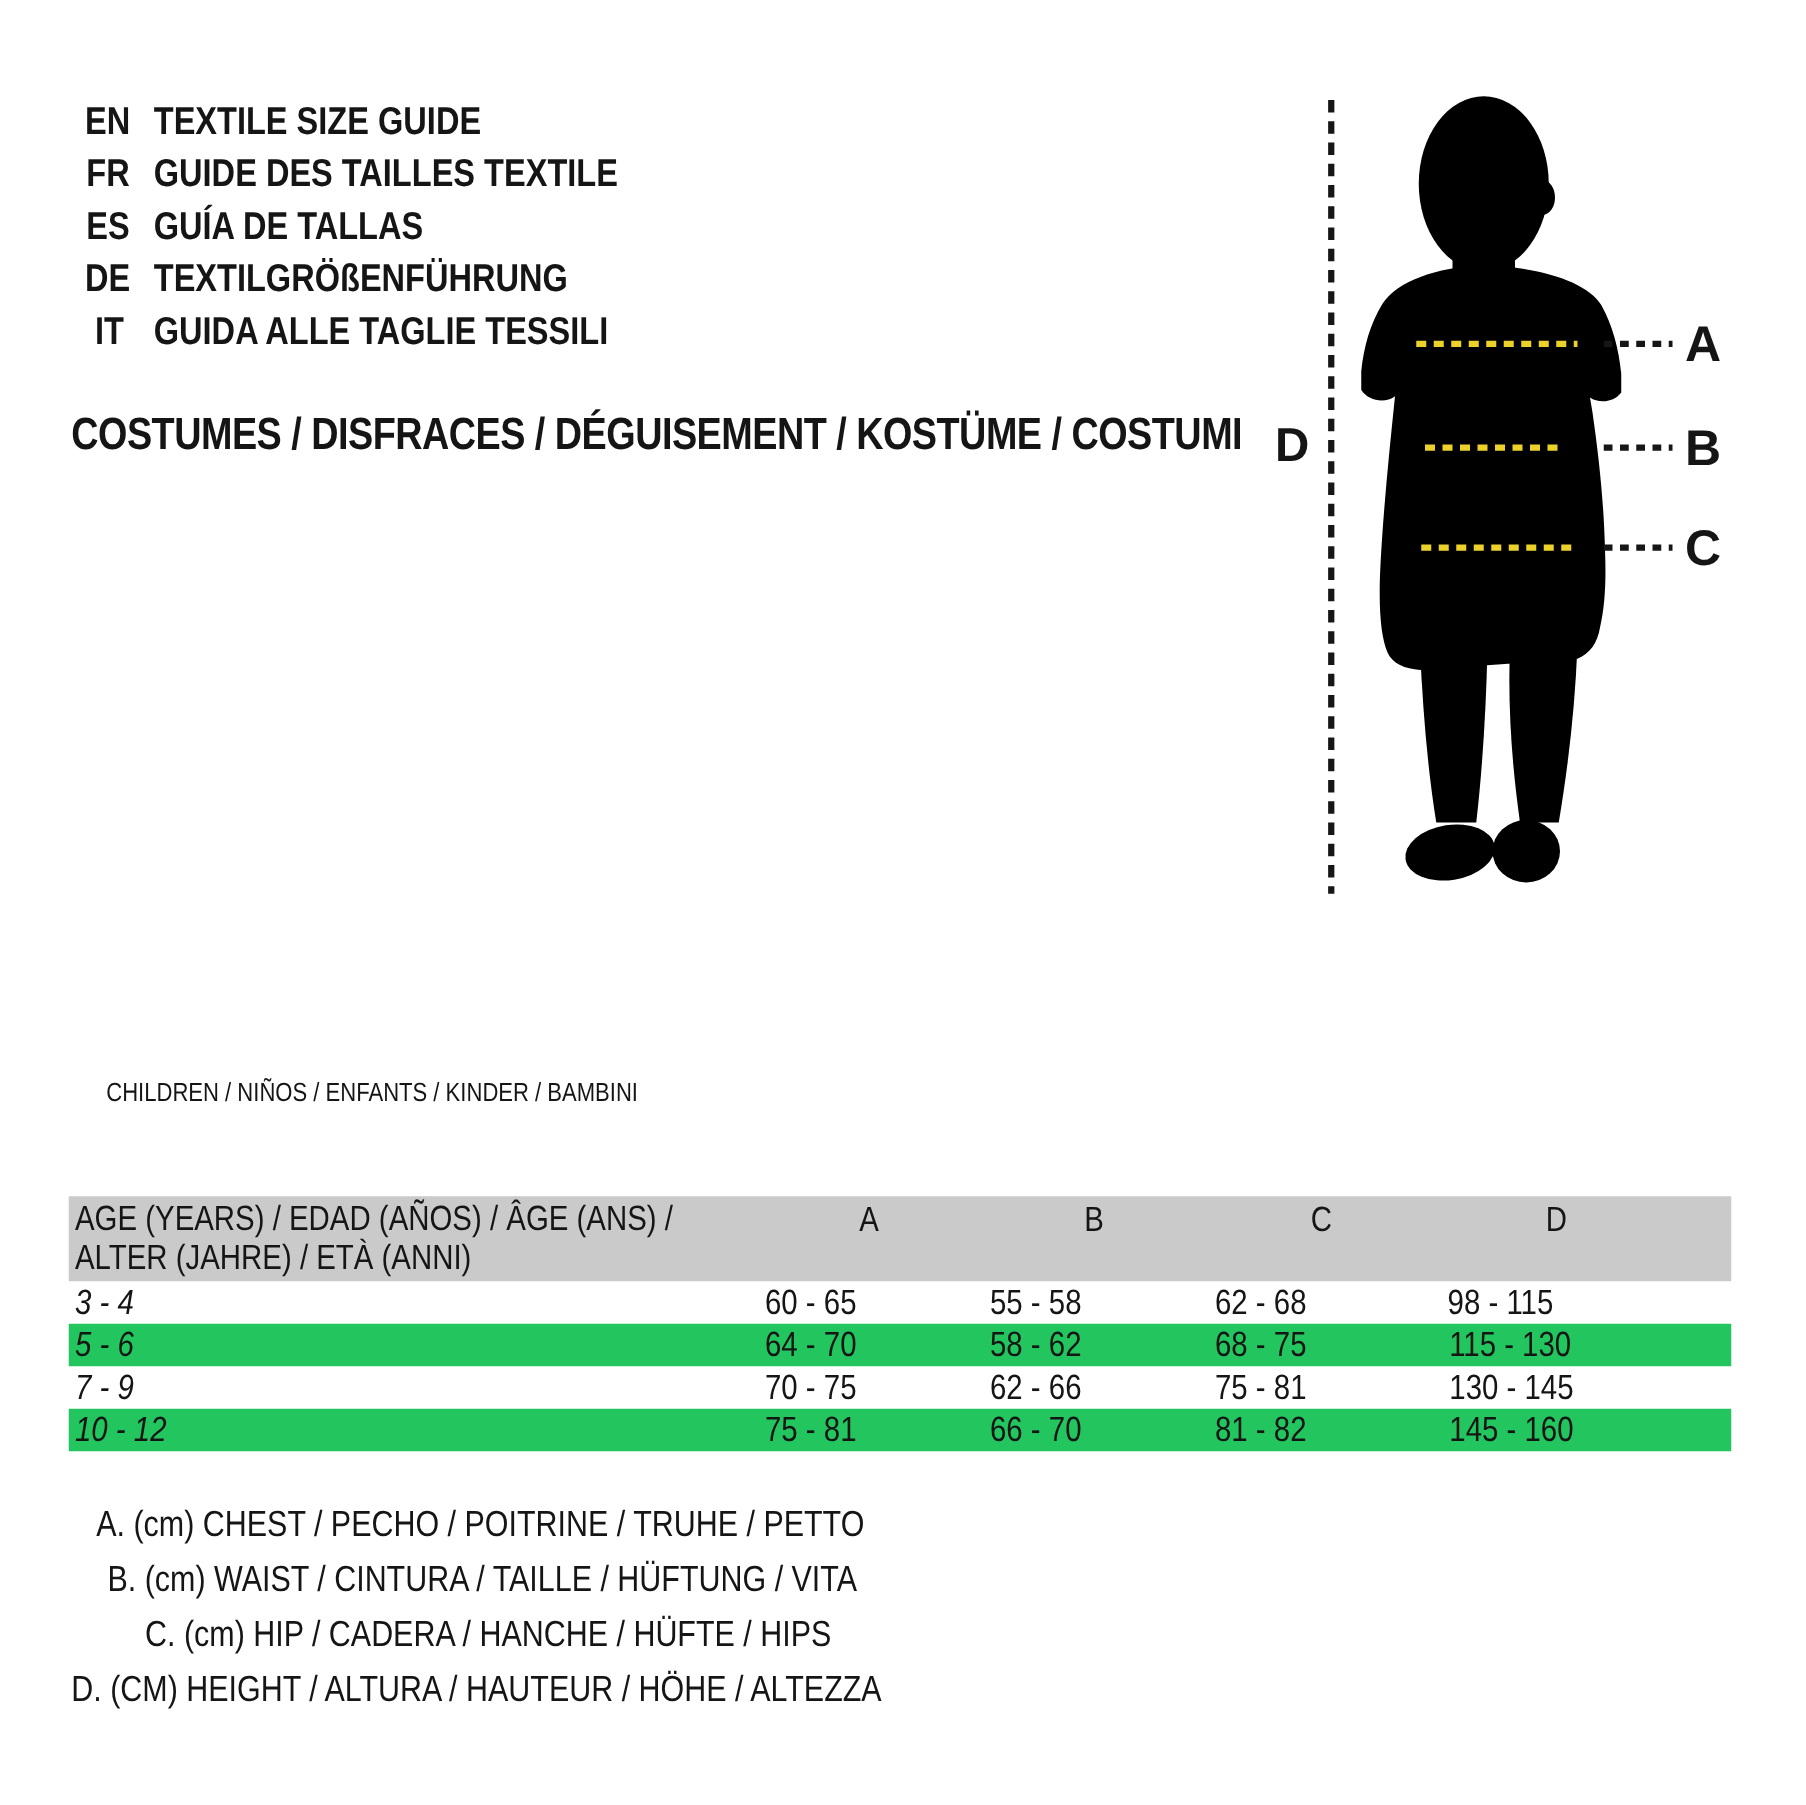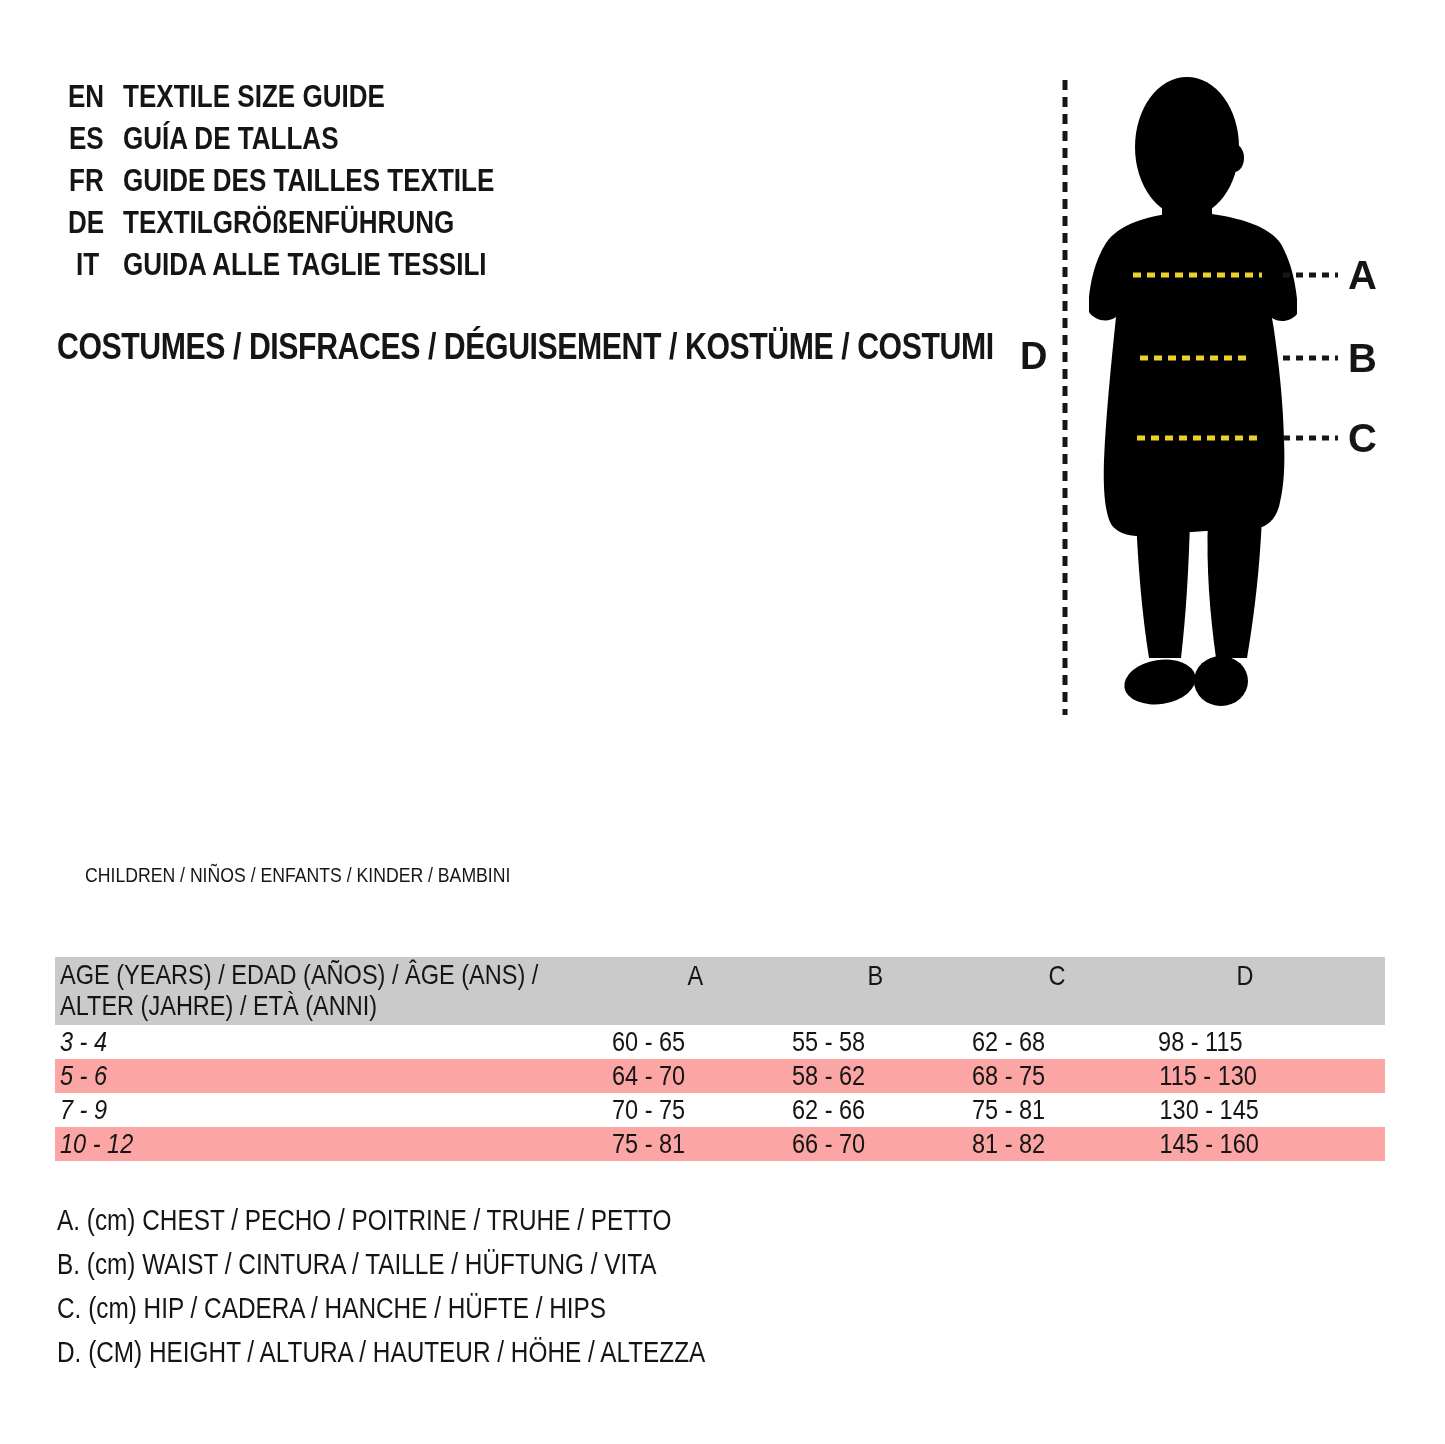--- a/index.html
+++ b/index.html
@@ -26,44 +26,44 @@
   .t-head {
     display:grid; grid-template-columns:550px 180px 180px 185px 190px 45px;
     background:#cacaca; padding:2px 12px 4px 0;
   }
   .age-head { padding-left:5px; line-height:31px; }
   .col-head { text-align:center; line-height:31px; padding-top:1px; }
   .t-row {
     display:grid; grid-template-columns:550px 180px 180px 185px 190px 45px;
     height:34px; align-items:center;
   }
-  .t-row.alt { background:#fca5a5; }
+  .t-row.alt { background:#22c55e; }
   .cell-age { padding-left:5px;font-style:italic; }
   .cell-val { text-align:left; }
 
   .legend { position:absolute; left:57px; top:1198px; font-size:29px; font-weight:400; }
-  .legend-item { height:44px; display:flex; align-items:center; }
+  .legend-item { height:44px; display:flex; align-items:center;justify-content:center; }
 </style>
 </head>
 <body>
 
 <div class="page">
 
   <div class="langs">
     <div class="lang-row">
       <span class="lang-code"><span class="cx">EN</span></span>
       <span class="cx">TEXTILE SIZE GUIDE</span>
     </div>
     <div class="lang-row">
+      <span class="lang-code"><span class="cx">FR</span></span>
+      <span class="cx">GUIDE DES TAILLES TEXTILE</span>
+    </div>
+    <div class="lang-row">
       <span class="lang-code"><span class="cx">ES</span></span>
       <span class="cx">GUÍA DE TALLAS</span>
-    </div>
-    <div class="lang-row">
-      <span class="lang-code"><span class="cx">FR</span></span>
-      <span class="cx">GUIDE DES TAILLES TEXTILE</span>
     </div>
     <div class="lang-row">
       <span class="lang-code"><span class="cx">DE</span></span>
       <span class="cx">TEXTILGRÖßENFÜHRUNG</span>
     </div>
     <div class="lang-row">
       <span class="lang-code"><span class="cx">IT</span></span>
       <span class="cx">GUIDA ALLE TAGLIE TESSILI</span>
     </div>
   </div>

